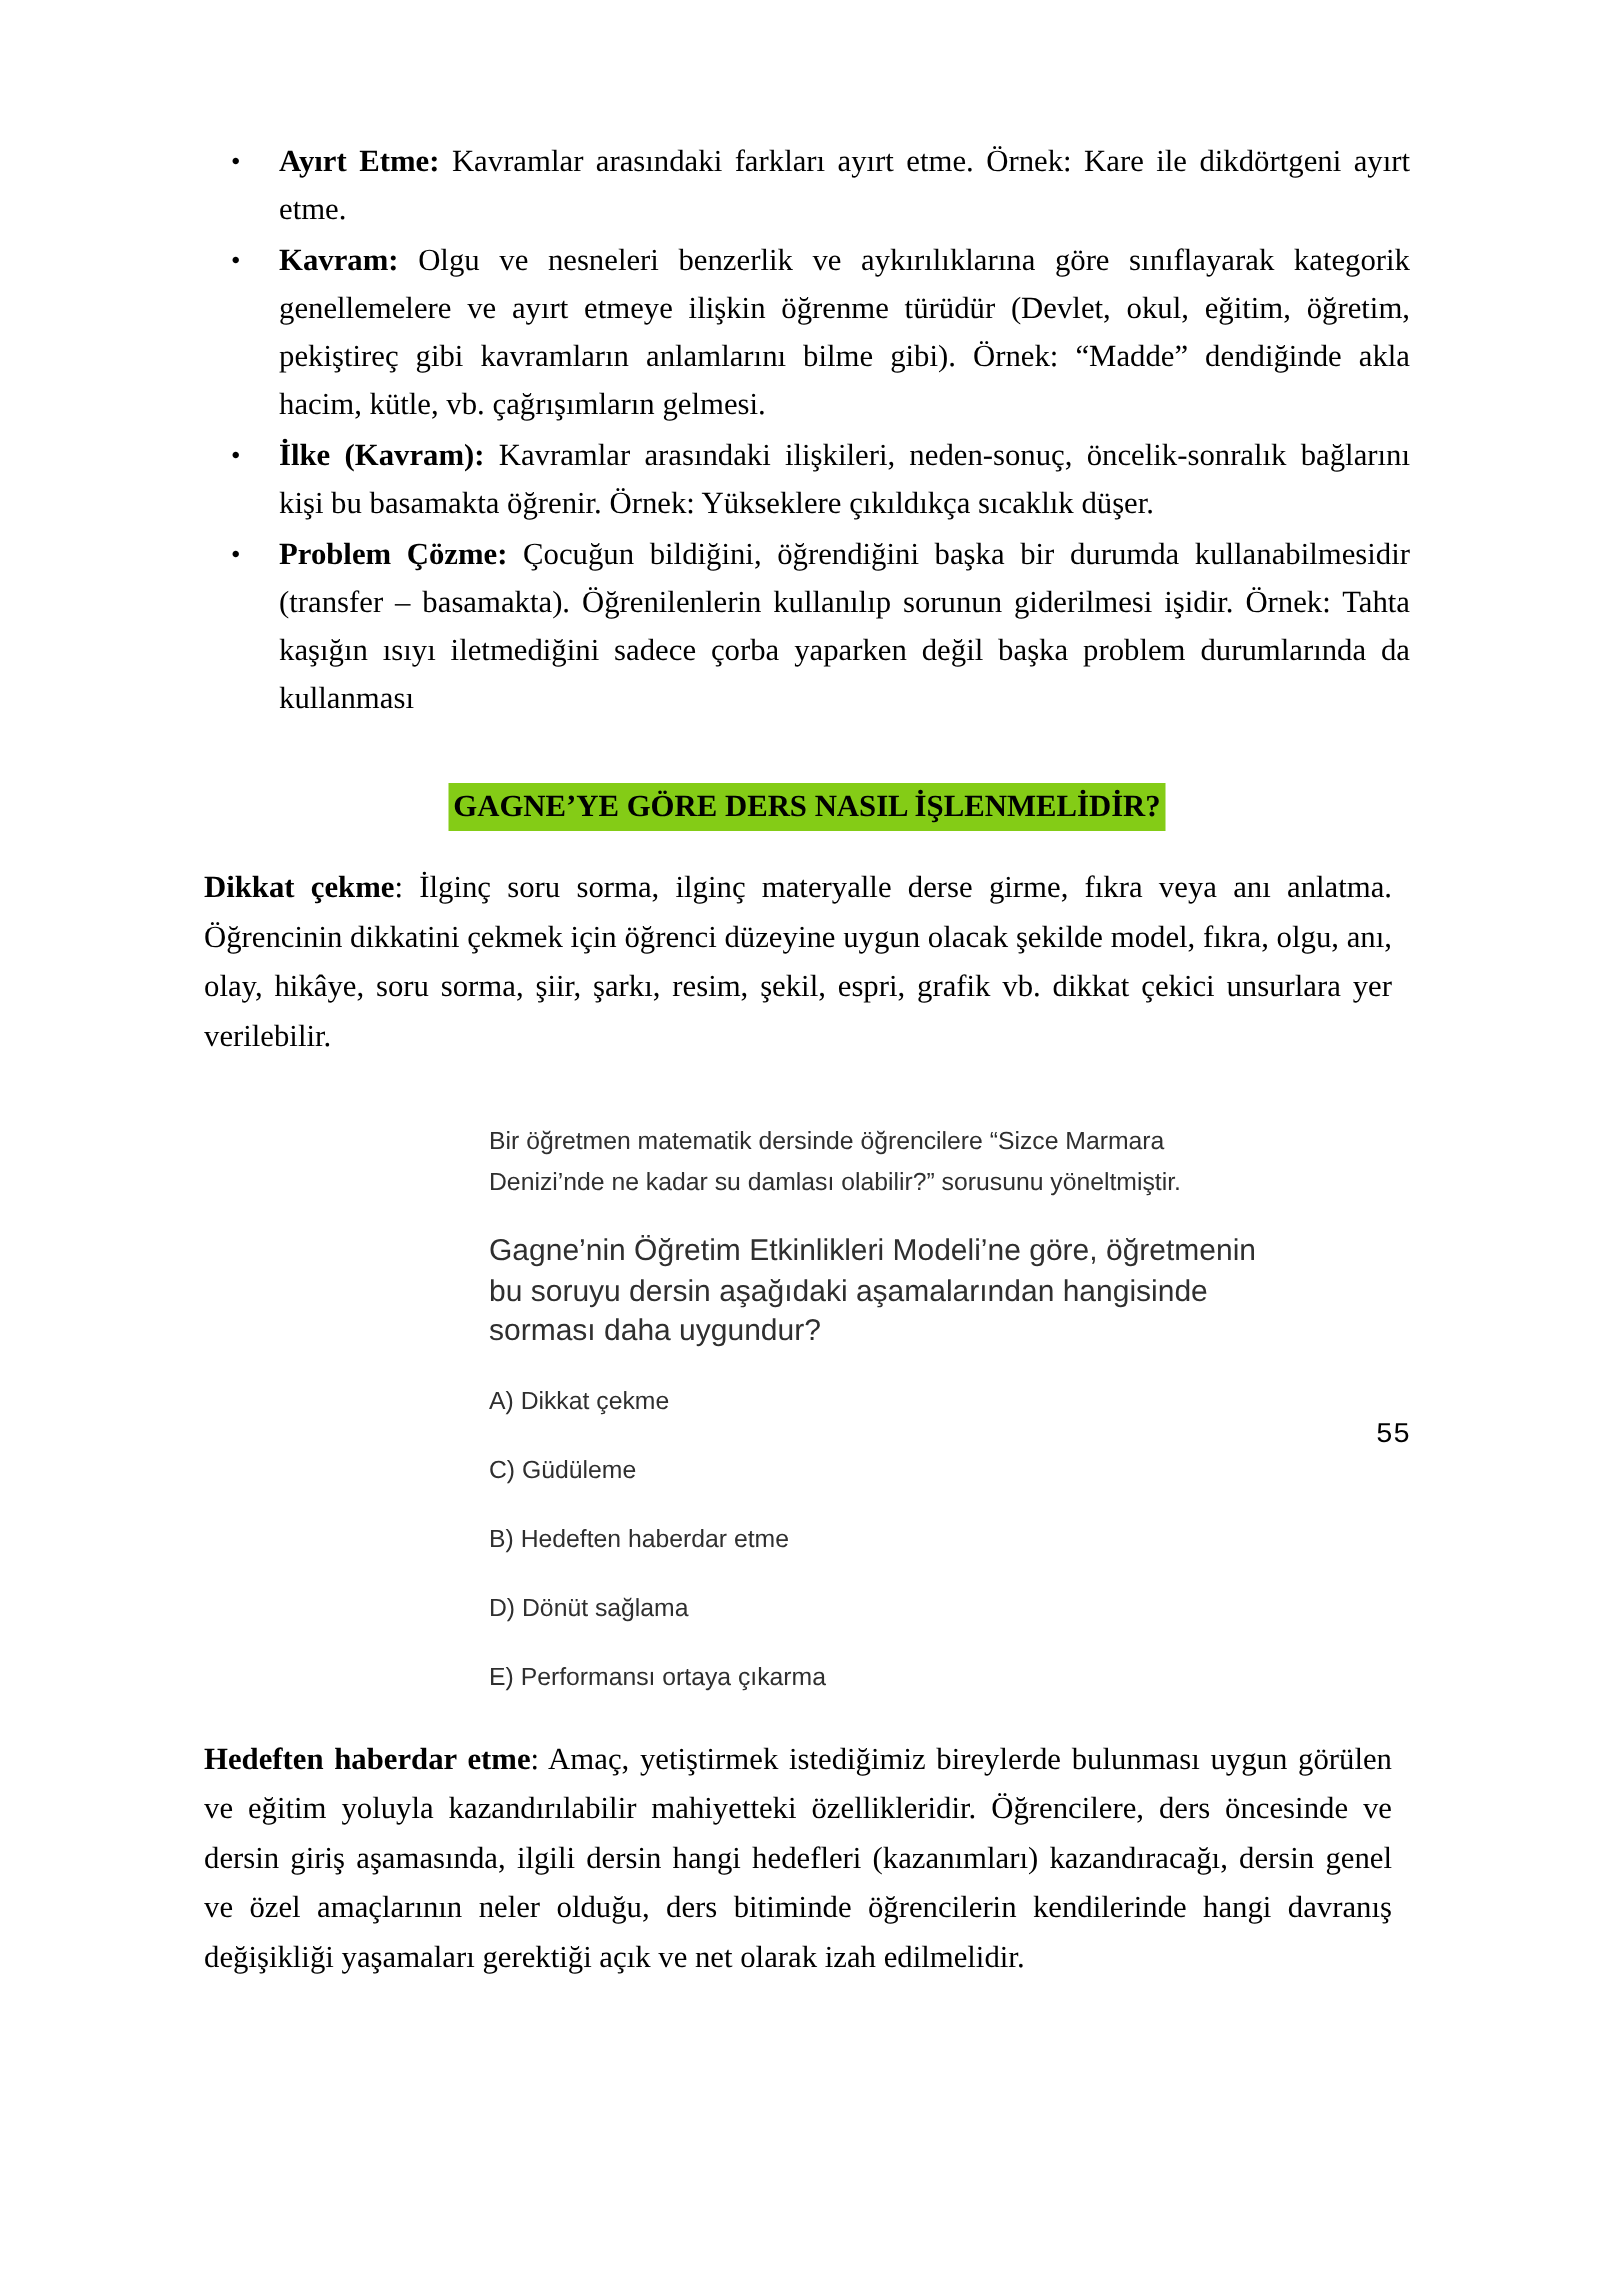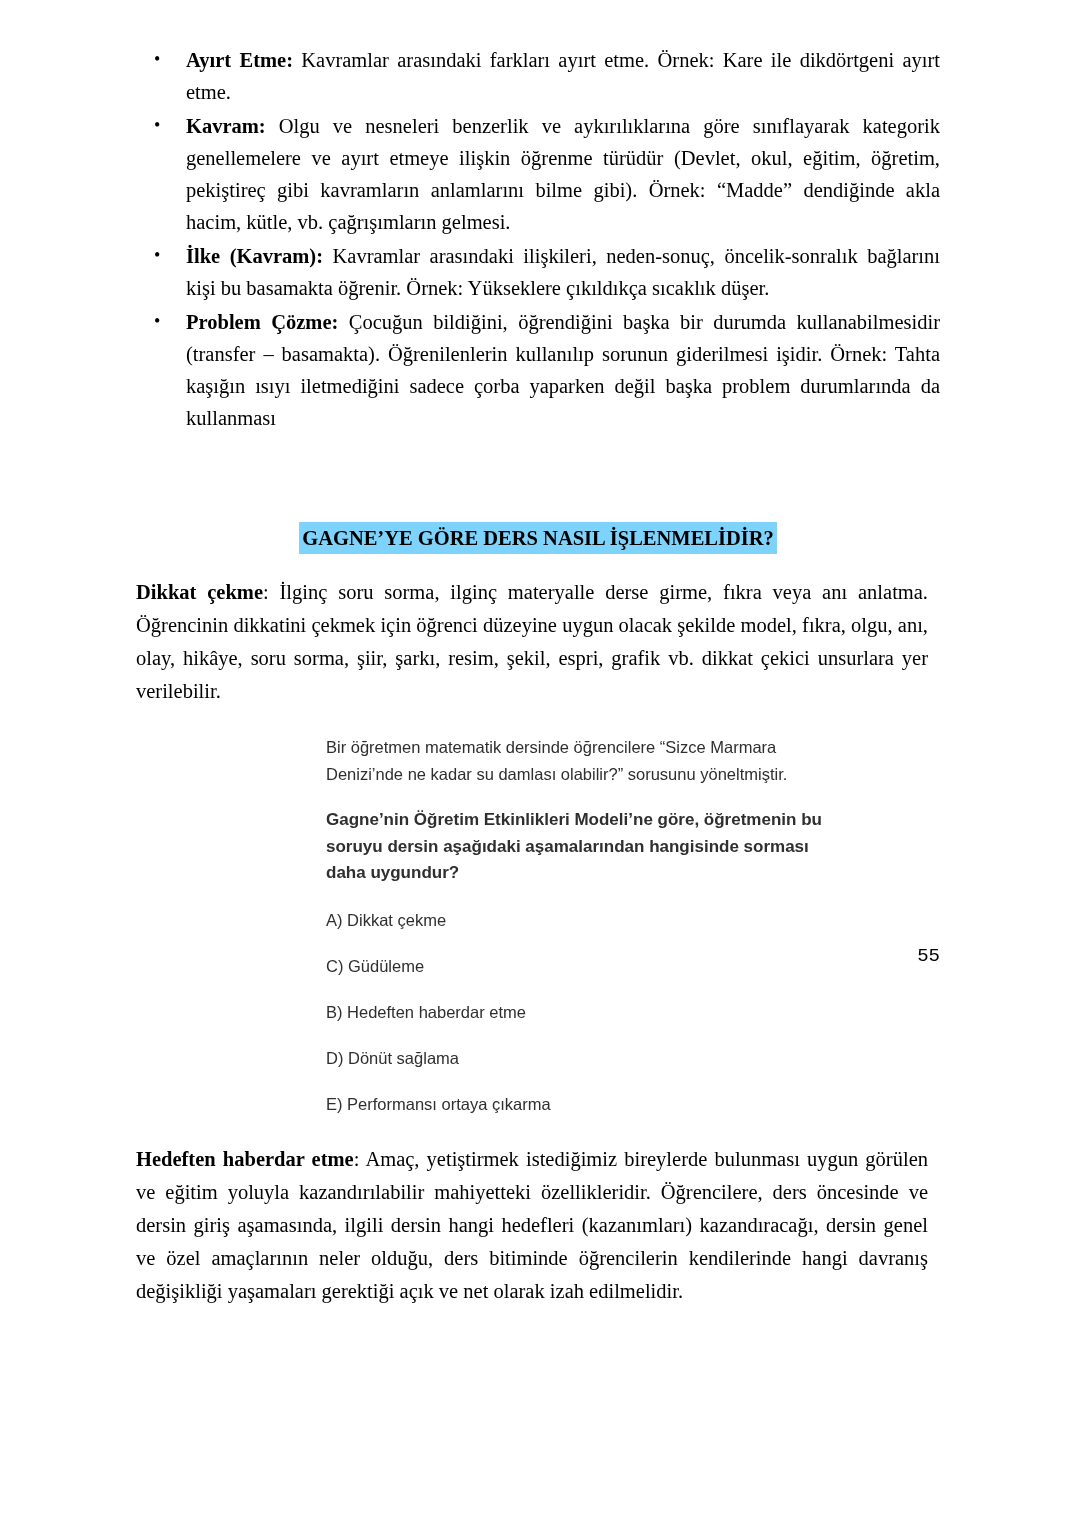--- a/index.html
+++ b/index.html
@@ -14,21 +14,21 @@
     color: #000000;
     position: relative;
     overflow: hidden;
   }
   .page {
     position: absolute;
     left: 0; top: 0;
     width: 1080px;
     height: 1207px;
     box-sizing: border-box;
-    padding: 44px 140px 0 136px;
+    padding: 92px 140px 0 136px;
   }
   ul.bullets {
     list-style: none;
     margin: 0;
     padding: 0;
   }
   ul.bullets > li {
     position: relative;
     padding-left: 50px;
     margin-bottom: 2px;
@@ -45,49 +45,48 @@
     font-size: 18px;
   }
   .b { font-weight: bold; }
   .section-title-wrap {
     text-align: center;
     margin-top: 40px;
     margin-bottom: 22px;
   }
   .section-title {
     display: inline-block;
-    background: #7dd3fc;
+    background: #84cc16;
     font-weight: bold;
     font-size: 20.5px;
     line-height: 30px;
     padding: 1px 3px;
-    margin-top: 48px;
   }
   p.body {
     font-size: 20.5px;
     line-height: 33px;
     text-align: justify;
     text-justify: inter-word;
     margin: 0 12px 8px 0;
   }
   .figure {
-    margin: 26px 0 26px 0;
+    margin: 40px 0 26px 0;
     padding-left: 190px;
     font-family: "Liberation Sans", sans-serif;
     color: #2f2f2f;
   }
   .figure .stem {
     font-size: 16.5px;
     line-height: 26.5px;
     max-width: 520px;
   }
   .figure .prompt {
-    font-size: 17px;
+    font-size: 20px;
     line-height: 26.5px;
-    font-weight: bold;
+    font-weight: normal;
     margin-top: 20px;
     max-width: 520px;
   }
   .figure .opt {
     font-size: 16.5px;
     line-height: 26px;
     margin-top: 20px;
   }
   .page-number {
     position: absolute;

